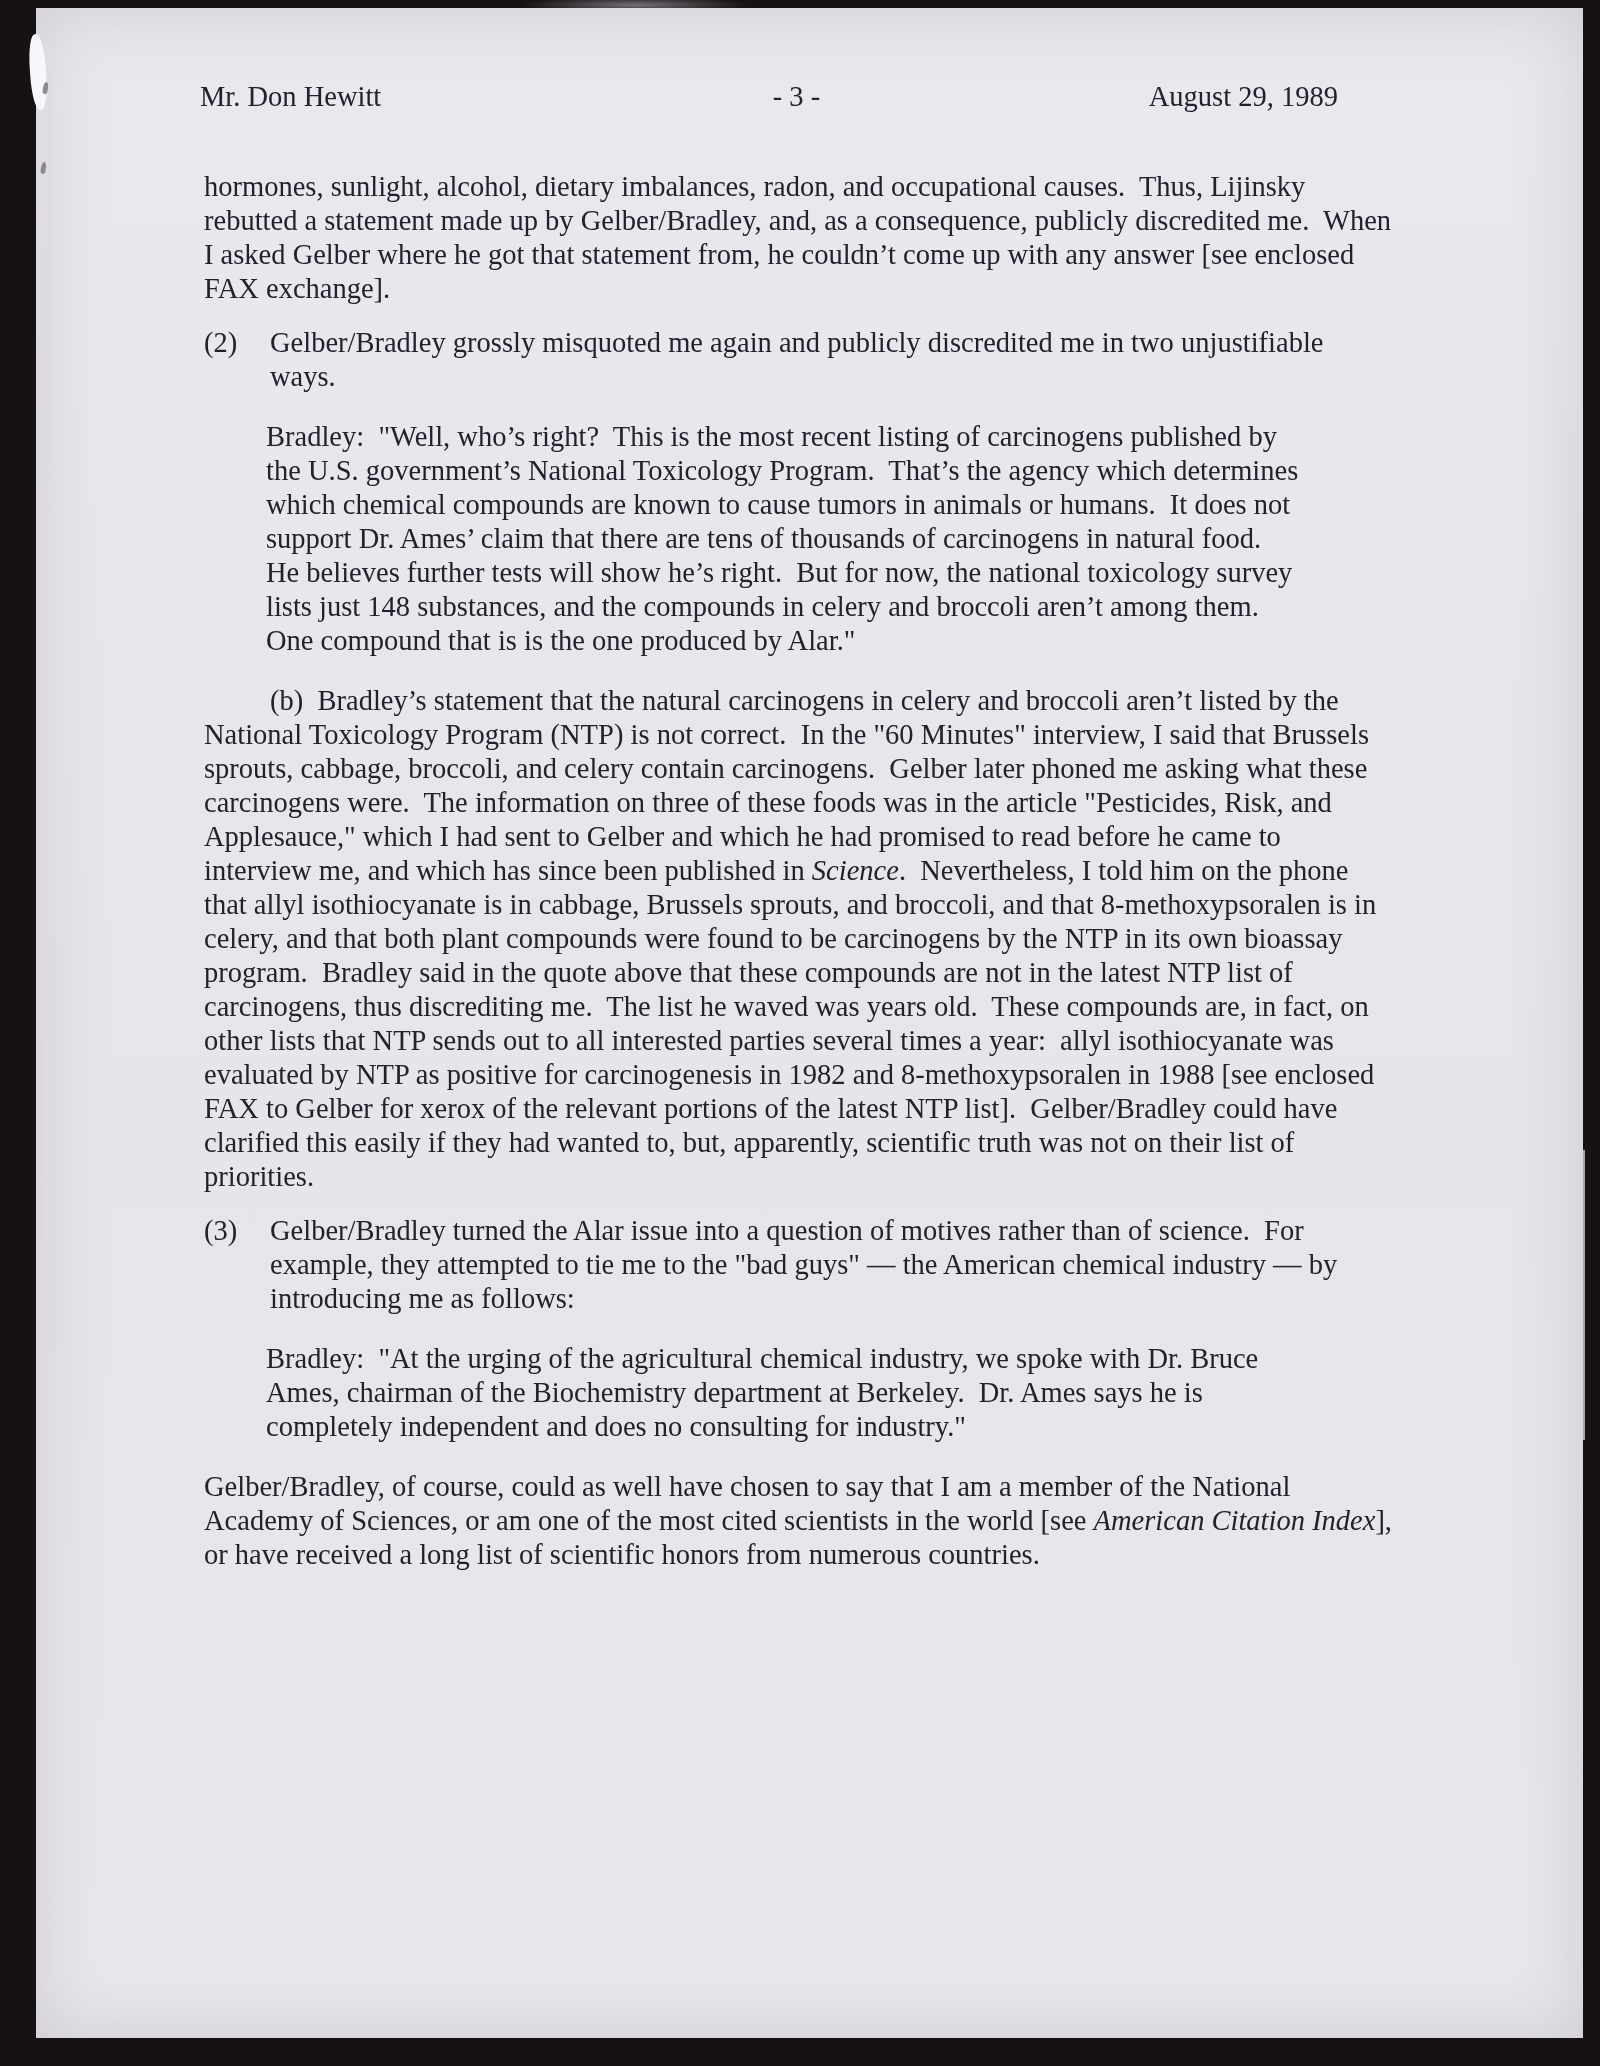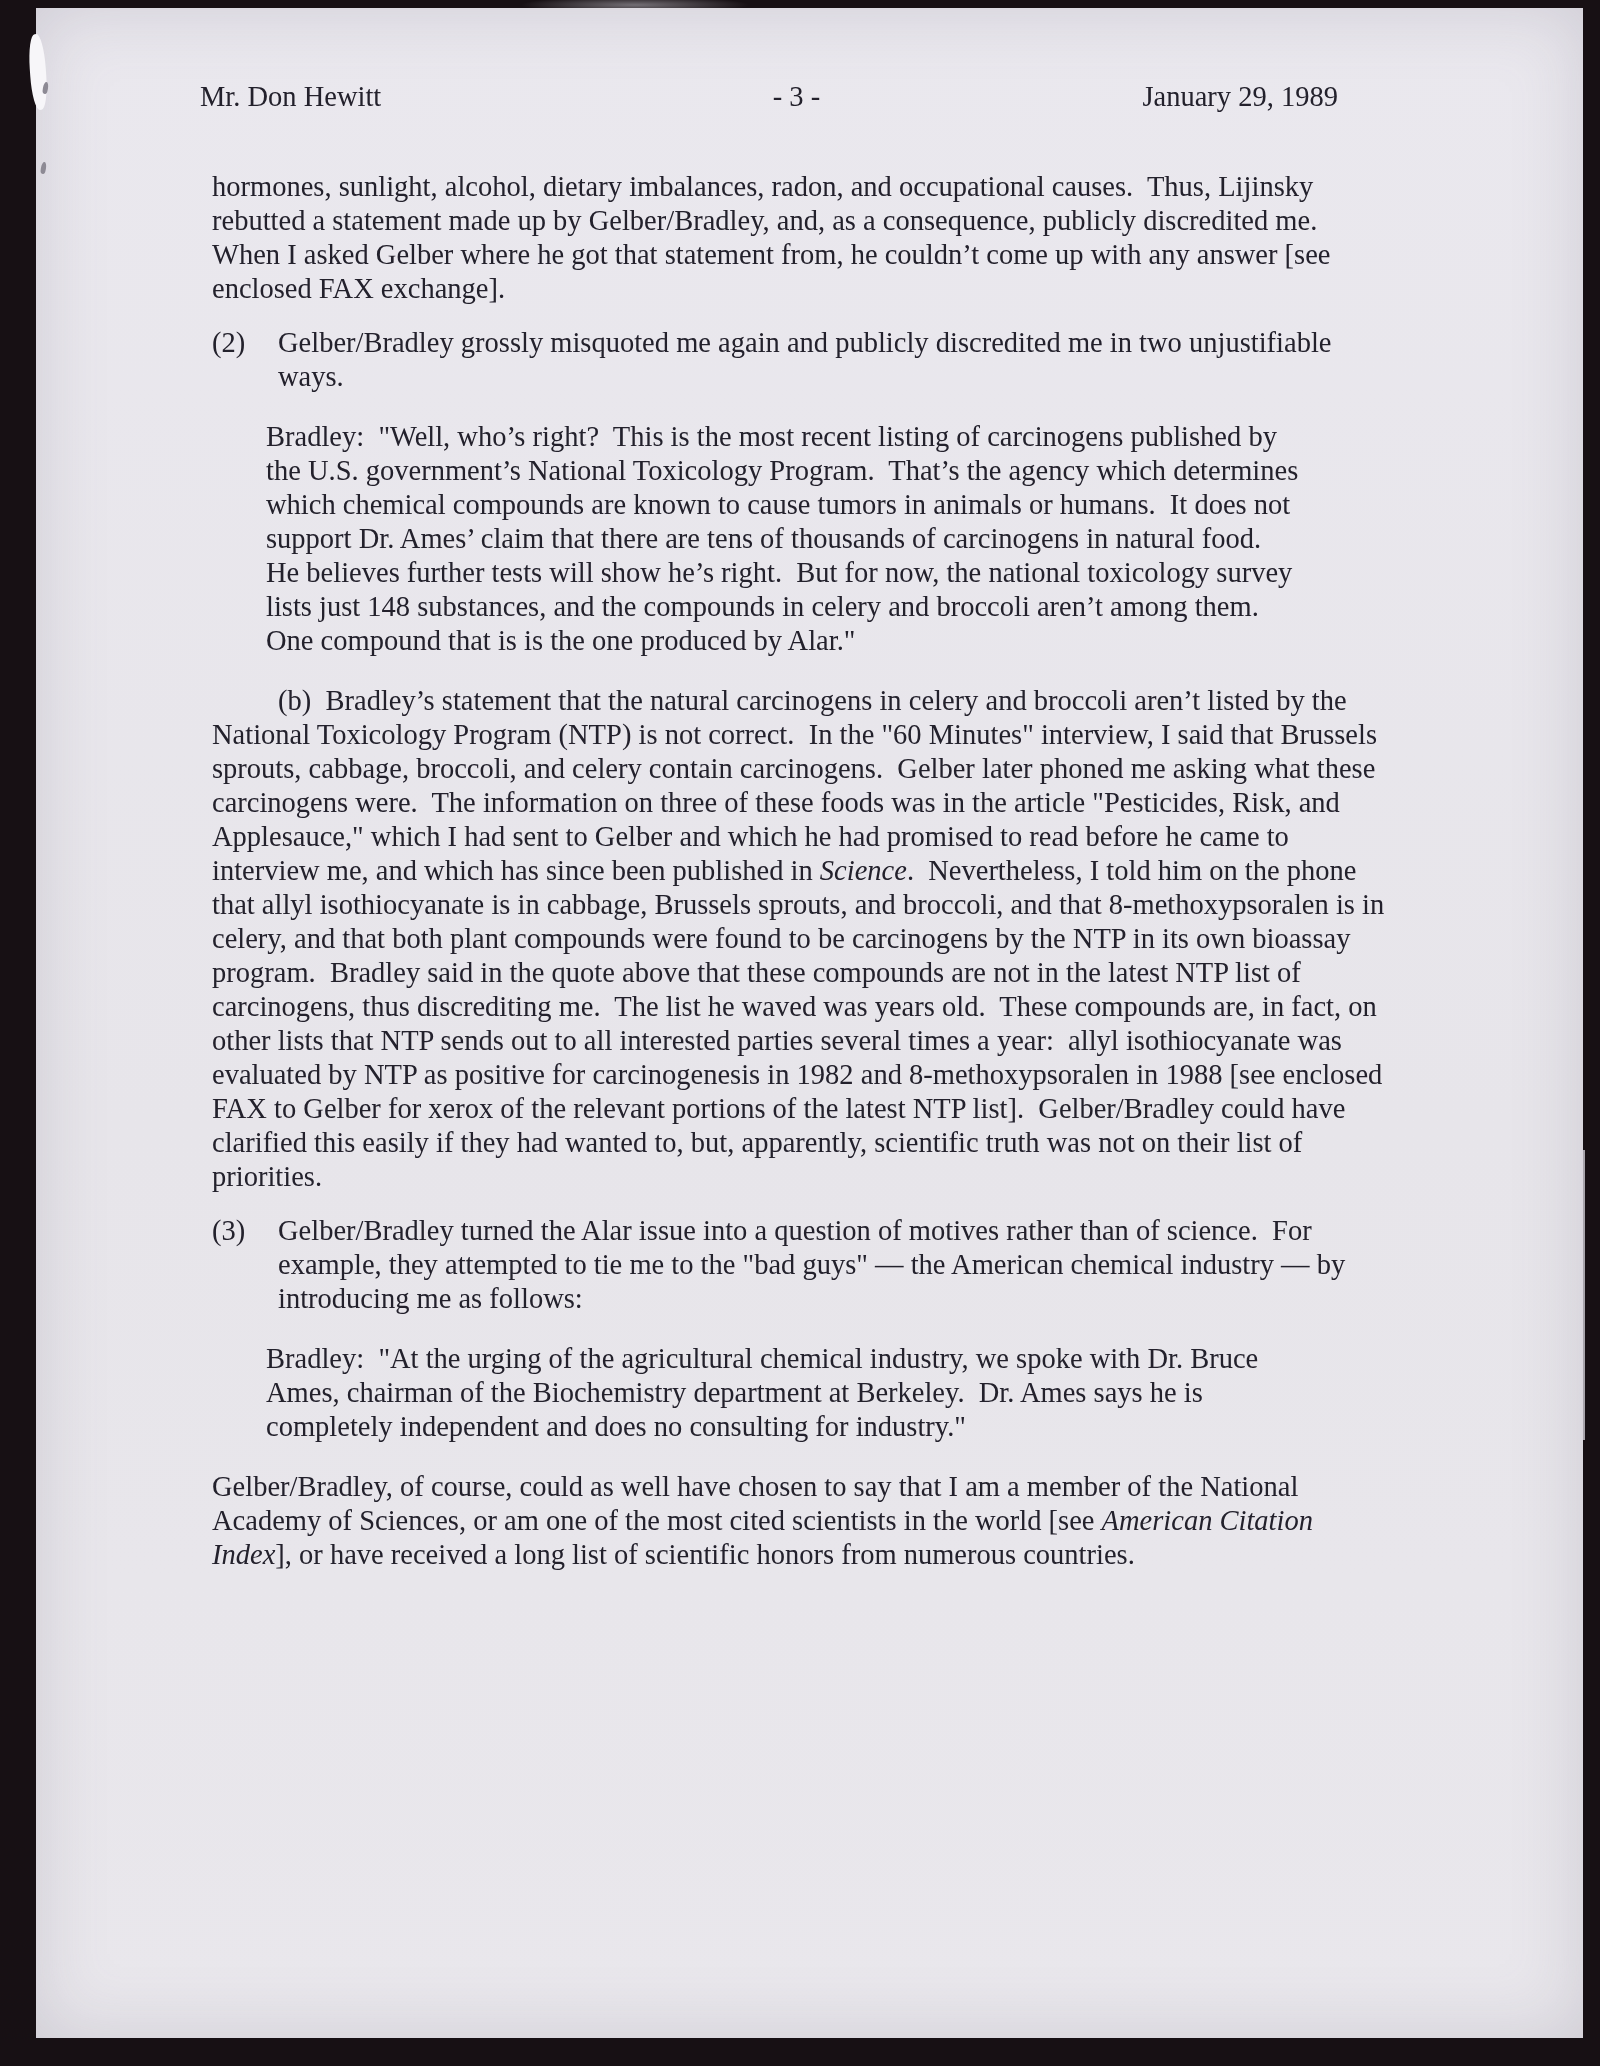--- a/index.html
+++ b/index.html
@@ -61,21 +61,21 @@
   .doc-header .pageno    { position: absolute; left: 50%; top: 0; transform: translateX(-50%); }
   .doc-header .date      { position: absolute; right: 55px; top: 0; }
   .doc-body {
     margin-top: 56px;
     font-size: 28.5px;
     line-height: 34px;
     text-align: left;
   }
   .para {
     white-space: pre-wrap;
-    margin: 0 0 20px 12px;
+    margin: 0 0 20px 4px;
   }
   .para.hang { padding-left: 66px; }
   .para.hang .pnum {
     display: inline-block;
     width: 66px;
     margin-left: -66px;
   }
   .para.firstline { text-indent: 66px; }
   .para.quote {
     margin-left: 66px;
@@ -87,21 +87,21 @@
 </style>
 </head>
 <body>
 
 <div class="backdrop-smudge"></div>
 
 <div class="paper">
   <div class="doc-header">
     <span class="recipient">Mr. Don Hewitt</span>
     <span class="pageno">- 3 -</span>
-    <span class="date">January 29, 1989</span>
+    <span class="date">August 29, 1989</span>
   </div>
   <div class="doc-body">
       <div class="para flush"><span>hormones, sunlight, alcohol, dietary imbalances, radon, and occupational causes.  Thus, Lijinsky rebutted a statement made up by Gelber/Bradley, and, as a consequence, publicly discredited me.  When I asked Gelber where he got that statement from, he couldn’t come up with any answer [see enclosed FAX exchange].</span></div>
       <div class="para hang"><span class="pnum">(2)</span><span>Gelber/Bradley grossly misquoted me again and publicly discredited me in two unjustifiable ways.</span></div>
       <div class="para quote"><span>Bradley:  "Well, who’s right?  This is the most recent listing of carcinogens published by the U.S. government’s National Toxicology Program.  That’s the agency which determines which chemical compounds are known to cause tumors in animals or humans.  It does not support Dr. Ames’ claim that there are tens of thousands of carcinogens in natural food.  He believes further tests will show he’s right.  But for now, the national toxicology survey lists just 148 substances, and the compounds in celery and broccoli aren’t among them.  One compound that is is the one produced by Alar."</span></div>
       <div class="para firstline"><span>(b)  Bradley’s statement that the natural carcinogens in celery and broccoli aren’t listed by the National Toxicology Program (NTP) is not correct.  In the "60 Minutes" interview, I said that Brussels sprouts, cabbage, broccoli, and celery contain carcinogens.  Gelber later phoned me asking what these carcinogens were.  The information on three of these foods was in the article "Pesticides, Risk, and Applesauce," which I had sent to Gelber and which he had promised to read before he came to interview me, and which has since been published in </span><span class="italic">Science</span><span>.  Nevertheless, I told him on the phone that allyl isothiocyanate is in cabbage, Brussels sprouts, and broccoli, and that 8-methoxypsoralen is in celery, and that both plant compounds were found to be carcinogens by the NTP in its own bioassay program.  Bradley said in the quote above that these compounds are not in the latest NTP list of carcinogens, thus discrediting me.  The list he waved was years old.  These compounds are, in fact, on other lists that NTP sends out to all interested parties several times a year:  allyl isothiocyanate was evaluated by NTP as positive for carcinogenesis in 1982 and 8-methoxypsoralen in 1988 [see enclosed FAX to Gelber for xerox of the relevant portions of the latest NTP list].  Gelber/Bradley could have clarified this easily if they had wanted to, but, apparently, scientific truth was not on their list of priorities.</span></div>
       <div class="para hang"><span class="pnum">(3)</span><span>Gelber/Bradley turned the Alar issue into a question of motives rather than of science.  For example, they attempted to tie me to the "bad guys" — the American chemical industry — by introducing me as follows:</span></div>
       <div class="para quote"><span>Bradley:  "At the urging of the agricultural chemical industry, we spoke with Dr. Bruce Ames, chairman of the Biochemistry department at Berkeley.  Dr. Ames says he is completely independent and does no consulting for industry."</span></div>
       <div class="para flush"><span>Gelber/Bradley, of course, could as well have chosen to say that I am a member of the National Academy of Sciences, or am one of the most cited scientists in the world [see </span><span class="italic">American Citation Index</span><span>], or have received a long list of scientific honors from numerous countries.</span></div>
     </div>

